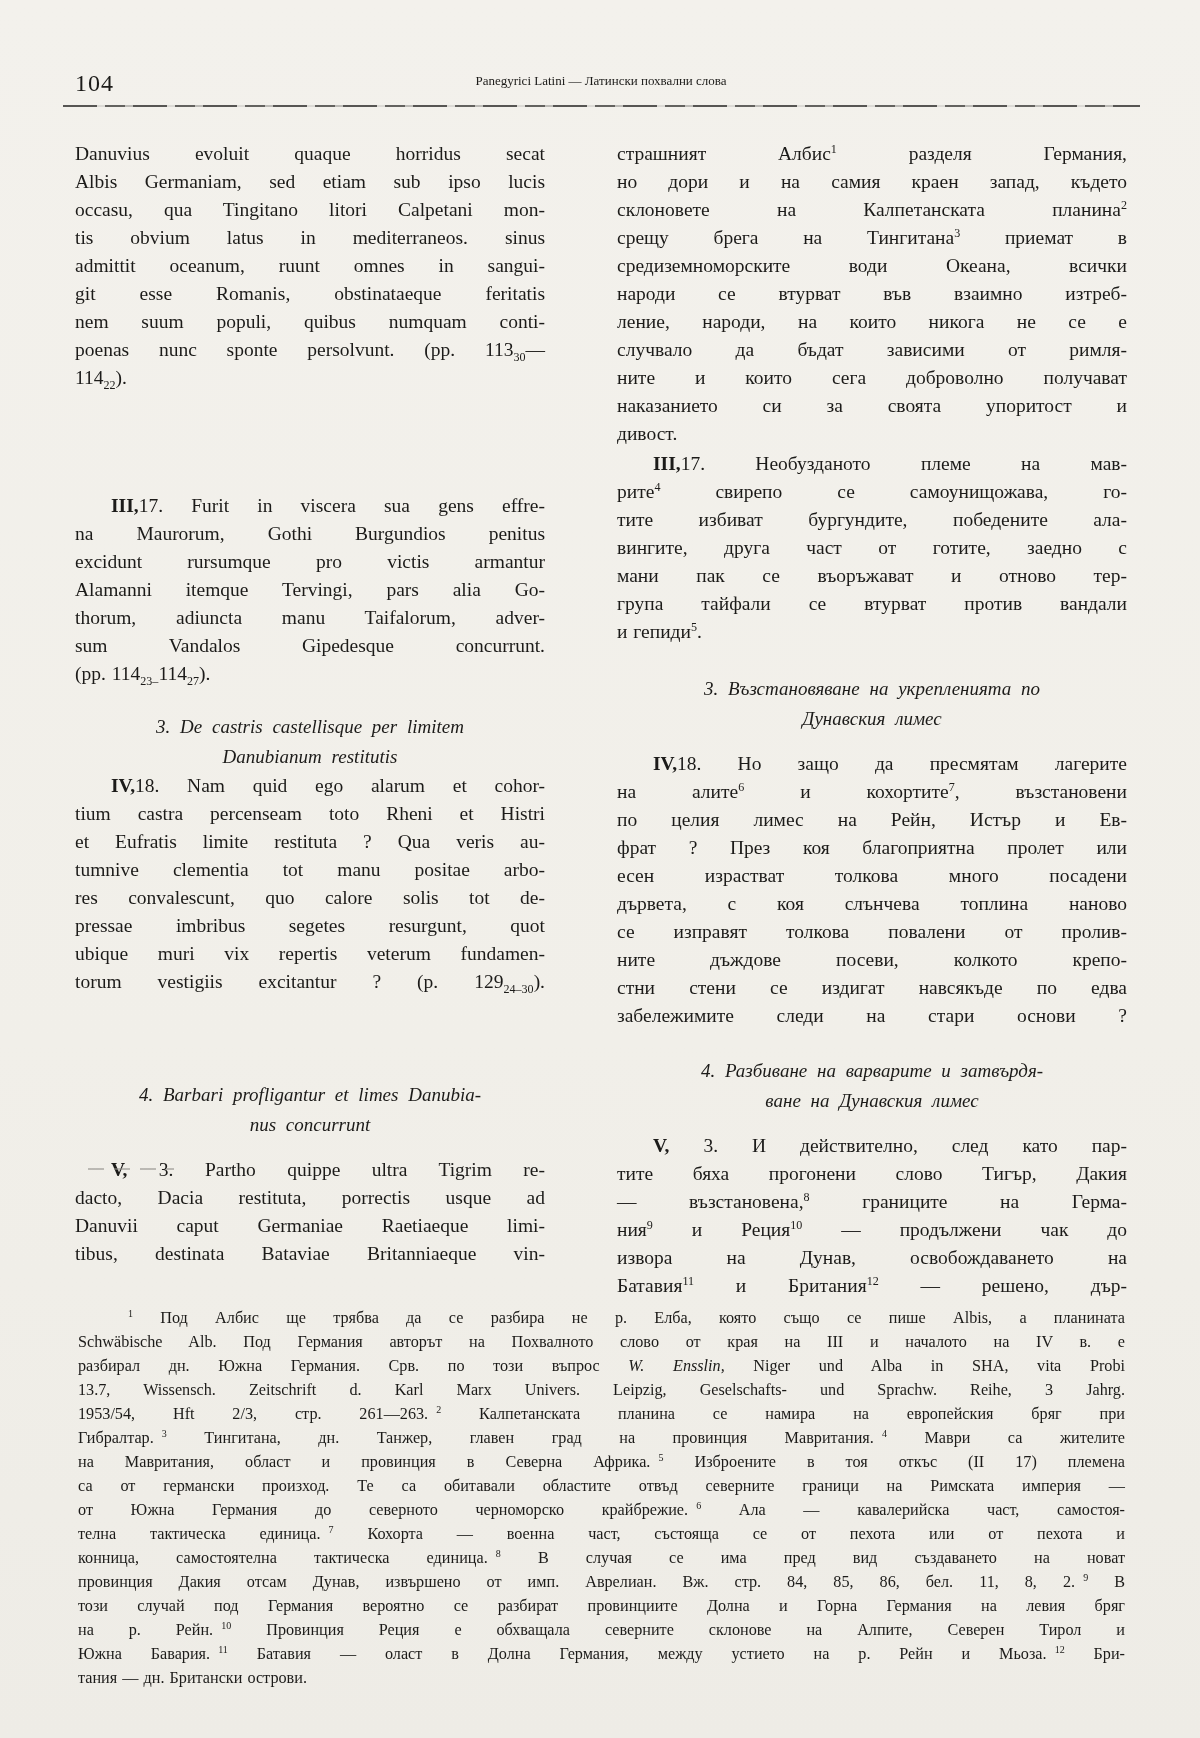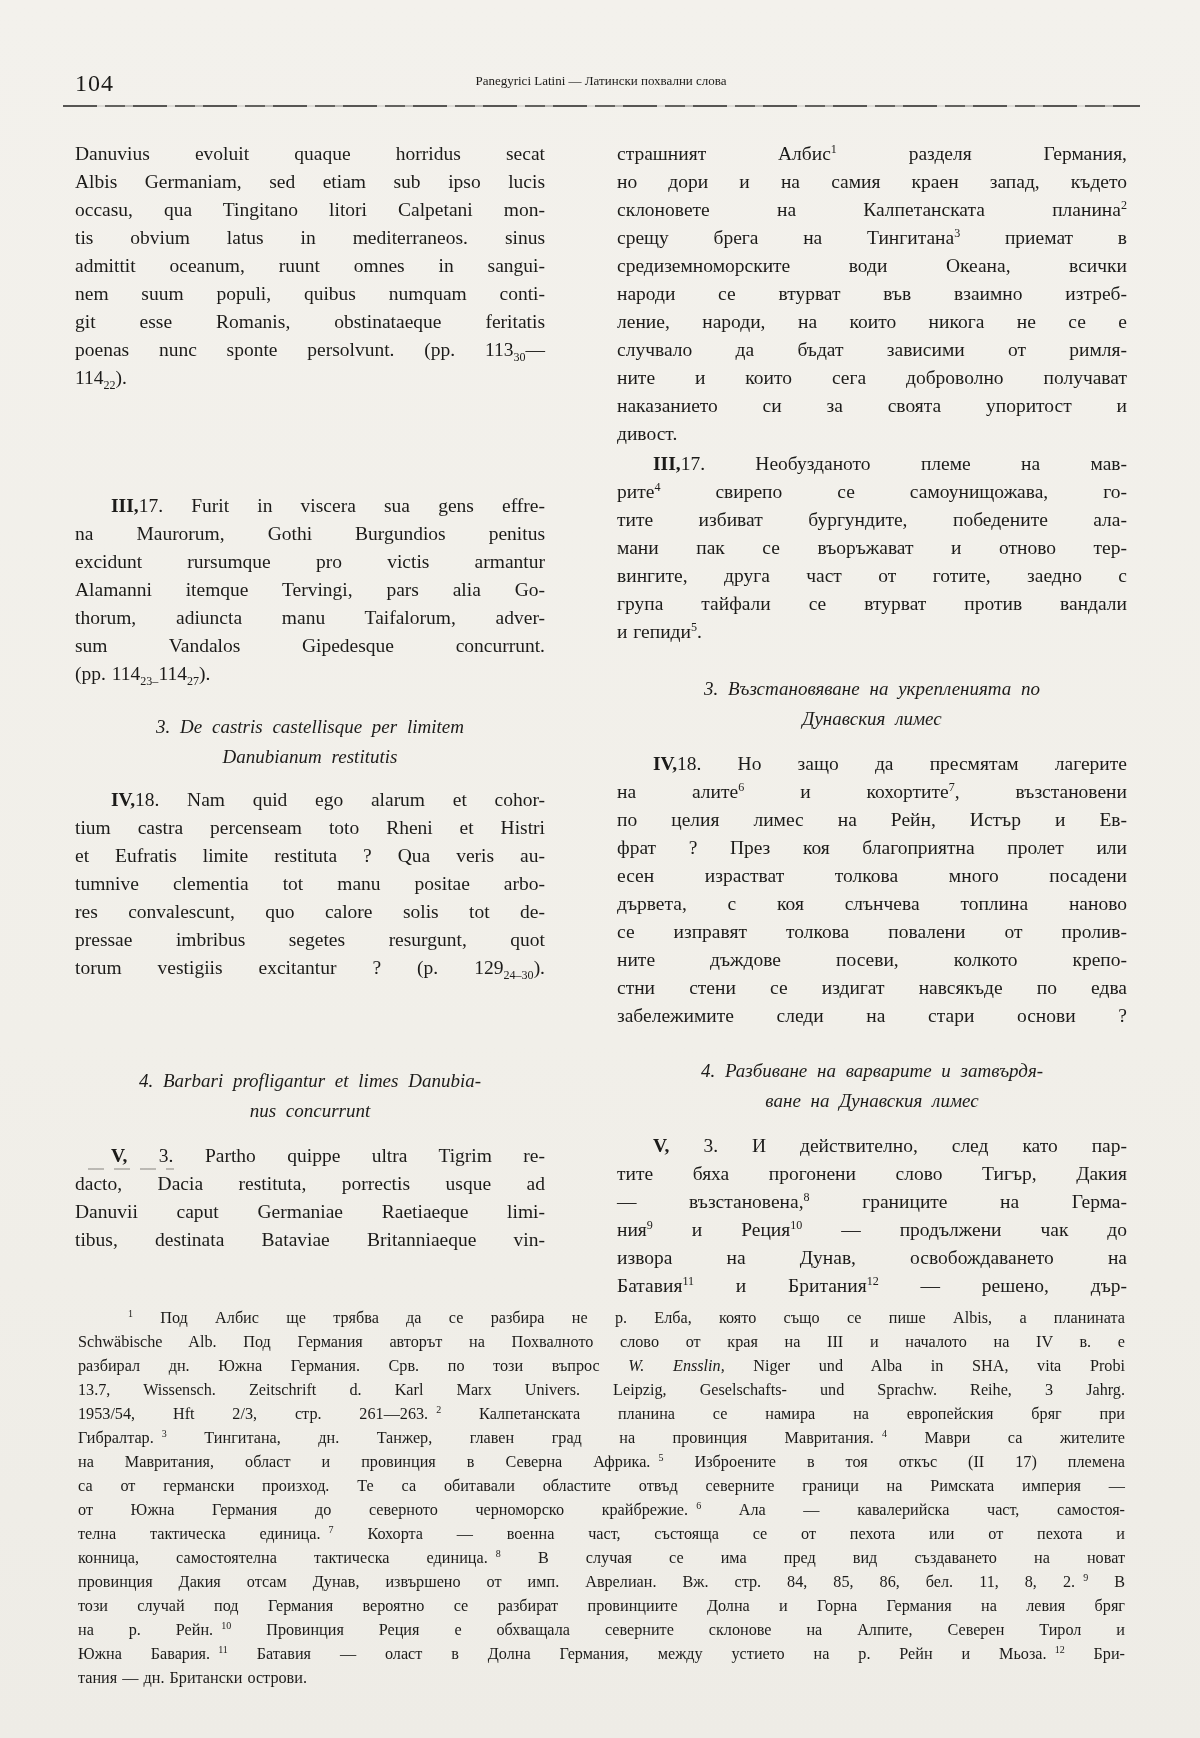--- a/index.html
+++ b/index.html
@@ -50,45 +50,46 @@
 
   <div class="rule"></div>
 
   <div class="col col-left">
     <div class="para">
         <div class="ln j">Danuvius evoluit quaque horridus secat</div>
         <div class="ln j">Albis Germaniam, sed etiam sub ipso lucis</div>
         <div class="ln j">occasu, qua Tingitano litori Calpetani mon-</div>
         <div class="ln j">tis obvium latus in mediterraneos. sinus</div>
         <div class="ln j">admittit oceanum, ruunt omnes in sangui-</div>
+        <div class="ln j">git esse Romanis, obstinataeque feritatis</div>
         <div class="ln j">nem suum populi, quibus numquam conti-</div>
-        <div class="ln j">git esse Romanis, obstinataeque feritatis</div>
         <div class="ln j">poenas nunc sponte persolvunt. (pp. 113<sub>30</sub>—</div>
         <div class="ln">114<sub>22</sub>).</div>
       </div>
     <div class="para" style="margin-top:100px">
         <div class="ln j ind"><b>III,</b>17. Furit in viscera sua gens effre-</div>
         <div class="ln j">na Maurorum, Gothi Burgundios penitus</div>
         <div class="ln j">excidunt rursumque pro victis armantur</div>
         <div class="ln j">Alamanni itemque Tervingi, pars alia Go-</div>
         <div class="ln j">thorum, adiuncta manu Taifalorum, adver-</div>
         <div class="ln j">sum Vandalos Gipedesque concurrunt.</div>
         <div class="ln">(pp. 114<sub>23–</sub>114<sub>27</sub>).</div>
       </div>
     <div class="hd" style="margin-top:24px">
         <div class="ln">3. De castris castellisque per limitem</div>
         <div class="ln">Danubianum restitutis</div>
       </div>
-    <div class="para" style="margin-top:14px">
+    <div class="para" style="">
         <div class="ln j ind"><b>IV,</b>18. Nam quid ego alarum et cohor-</div>
         <div class="ln j">tium castra percenseam toto Rheni et Histri</div>
         <div class="ln j">et Eufratis limite restituta ? Qua veris au-</div>
         <div class="ln j">tumnive clementia tot manu positae arbo-</div>
         <div class="ln j">res convalescunt, quo calore solis tot de-</div>
         <div class="ln j">pressae imbribus segetes resurgunt, quot</div>
+        <div class="ln j">ubique muri vix repertis veterum fundamen-</div>
         <div class="ln j">torum vestigiis excitantur ? (p. 129<sub>24–30</sub>).</div>
       </div>
     <div class="hd" style="margin-top:84px">
         <div class="ln">4. Barbari profligantur et limes Danubia-</div>
         <div class="ln">nus concurrunt</div>
       </div>
     <div class="para" style="margin-top:16px">
         <div class="ln j ind"><b>V,</b> 3. Partho quippe ultra Tigrim re-</div>
         <div class="ln j">dacto, Dacia restituta, porrectis usque ad</div>
         <div class="ln j">Danuvii caput Germaniae Raetiaeque limi-</div>
@@ -107,22 +108,22 @@
         <div class="ln j">ление, народи, на които никога не се е</div>
         <div class="ln j">случвало да бъдат зависими от римля-</div>
         <div class="ln j">ните и които сега доброволно получават</div>
         <div class="ln j">наказанието си за своята упоритост и</div>
         <div class="ln">дивост.</div>
       </div>
     <div class="para" style="margin-top:2px">
         <div class="ln j ind"><b>III,</b>17. Необузданото племе на мав-</div>
         <div class="ln j">рите<sup>4</sup> свирепо се самоунищожава, го-</div>
         <div class="ln j">тите избиват бургундите, победените ала-</div>
+        <div class="ln j">вингите, друга част от готите, заедно с</div>
         <div class="ln j">мани пак се въоръжават и отново тер-</div>
-        <div class="ln j">вингите, друга част от готите, заедно с</div>
         <div class="ln j">група тайфали се втурват против вандали</div>
         <div class="ln">и гепиди<sup>5</sup>.</div>
       </div>
     <div class="hd" style="margin-top:28px">
         <div class="ln">3. Възстановяване на укрепленията по</div>
         <div class="ln">Дунавския лимес</div>
       </div>
     <div class="para" style="margin-top:16px">
         <div class="ln j ind"><b>IV,</b>18. Но защо да пресмятам лагерите</div>
         <div class="ln j">на алите<sup>6</sup> и кохортите<sup>7</sup>, възстановени</div>

